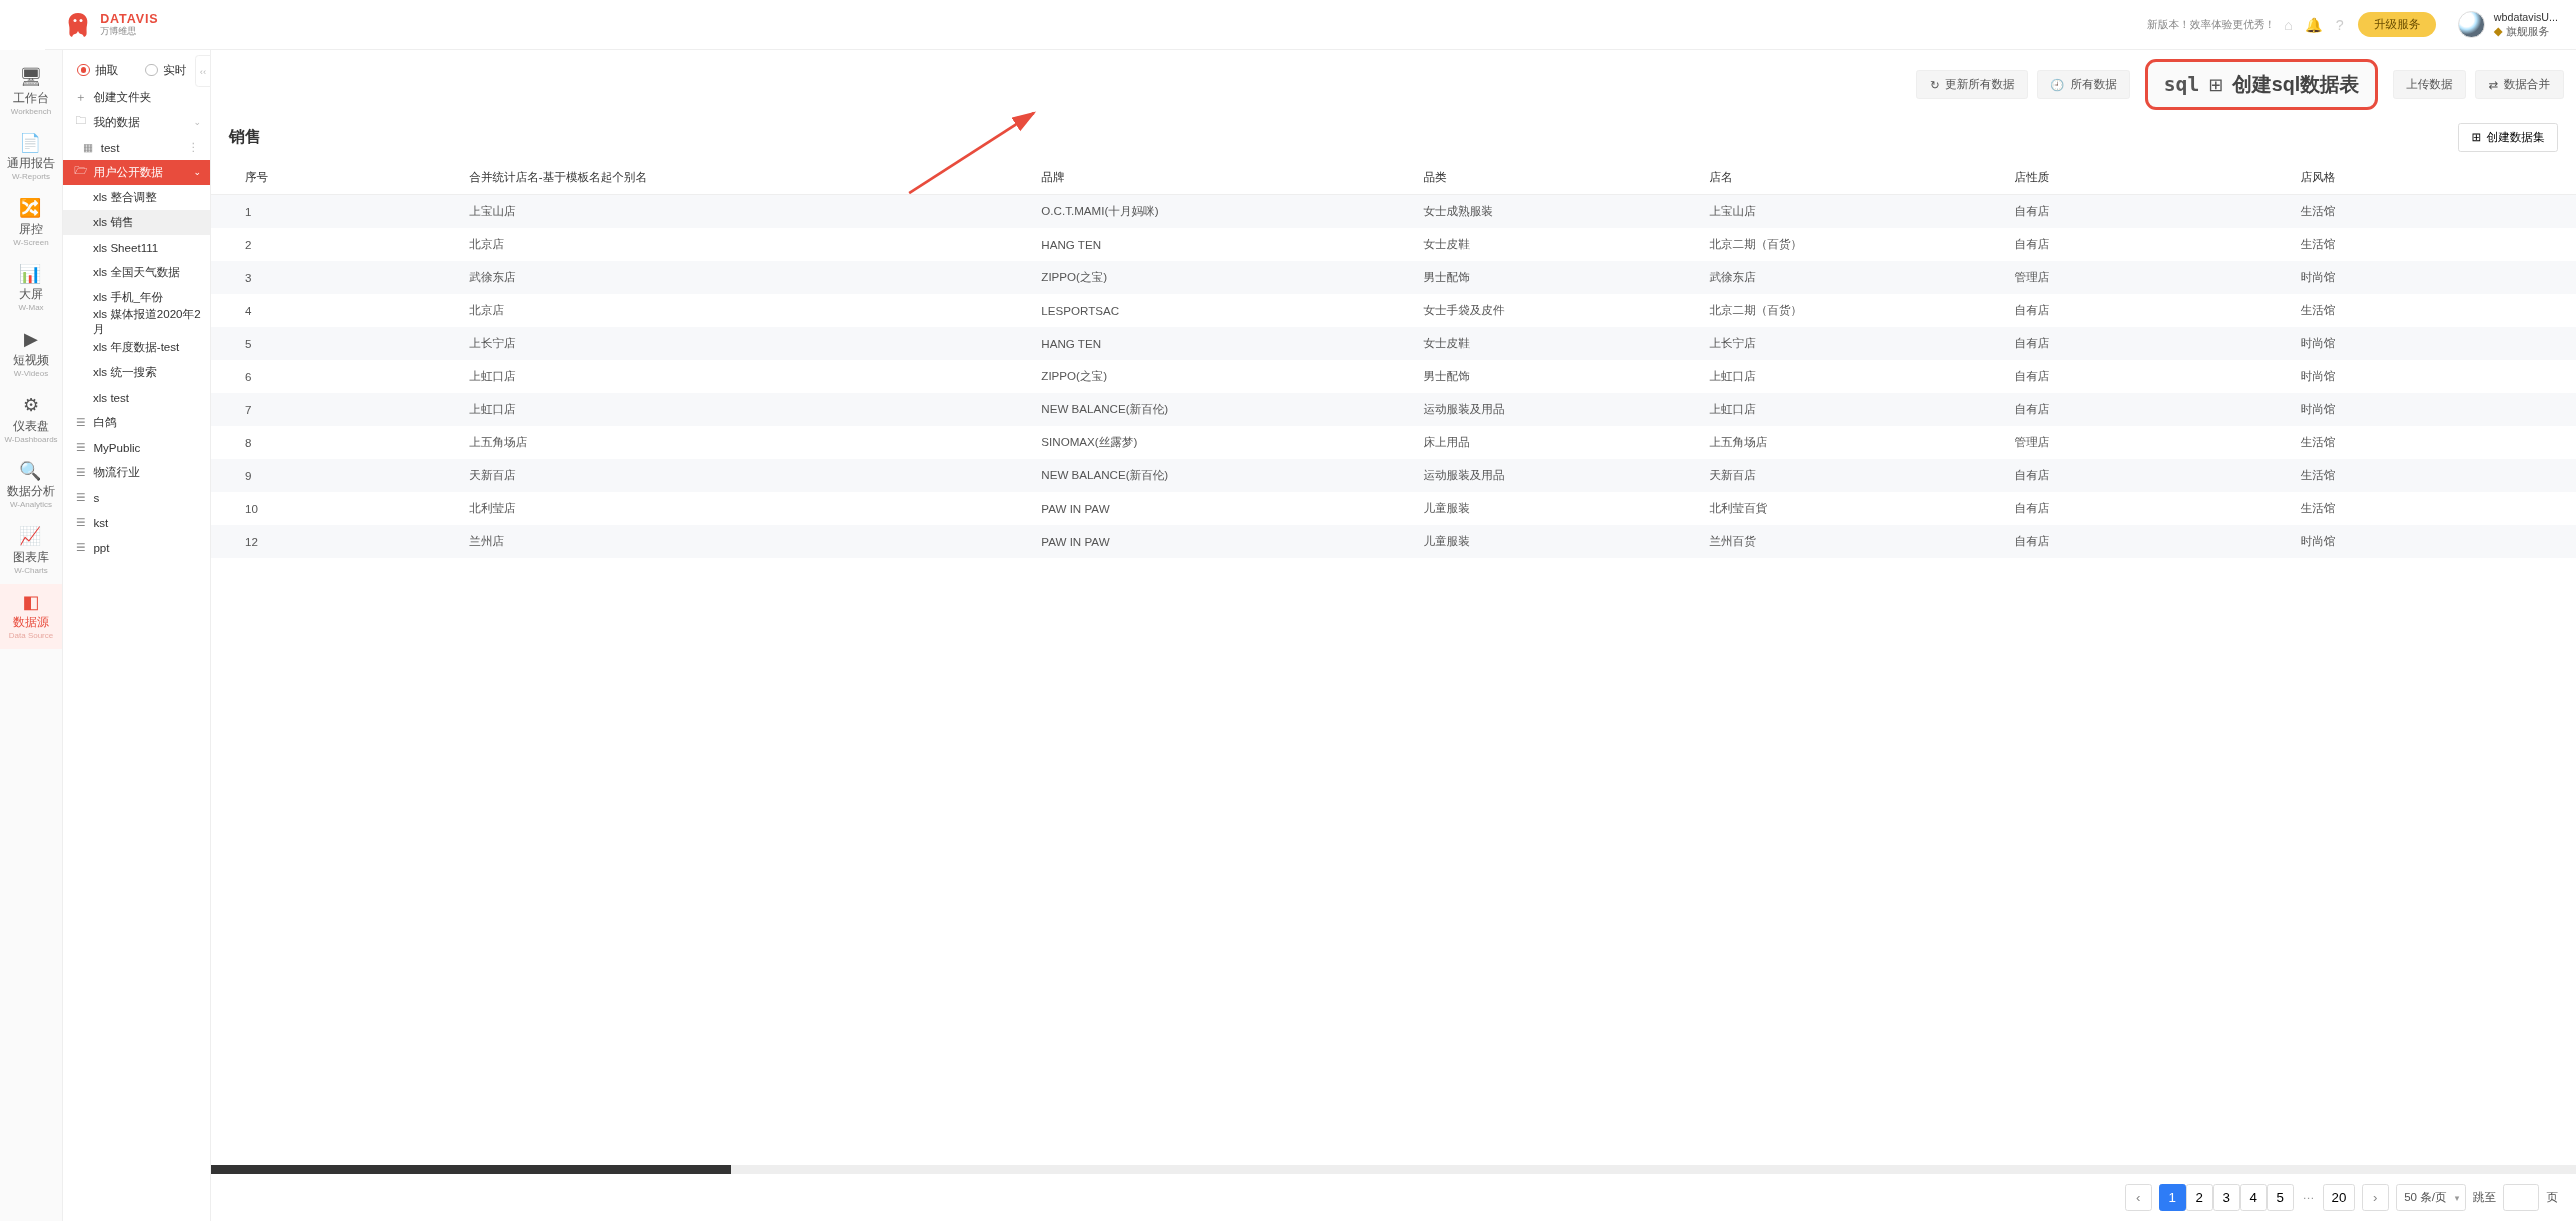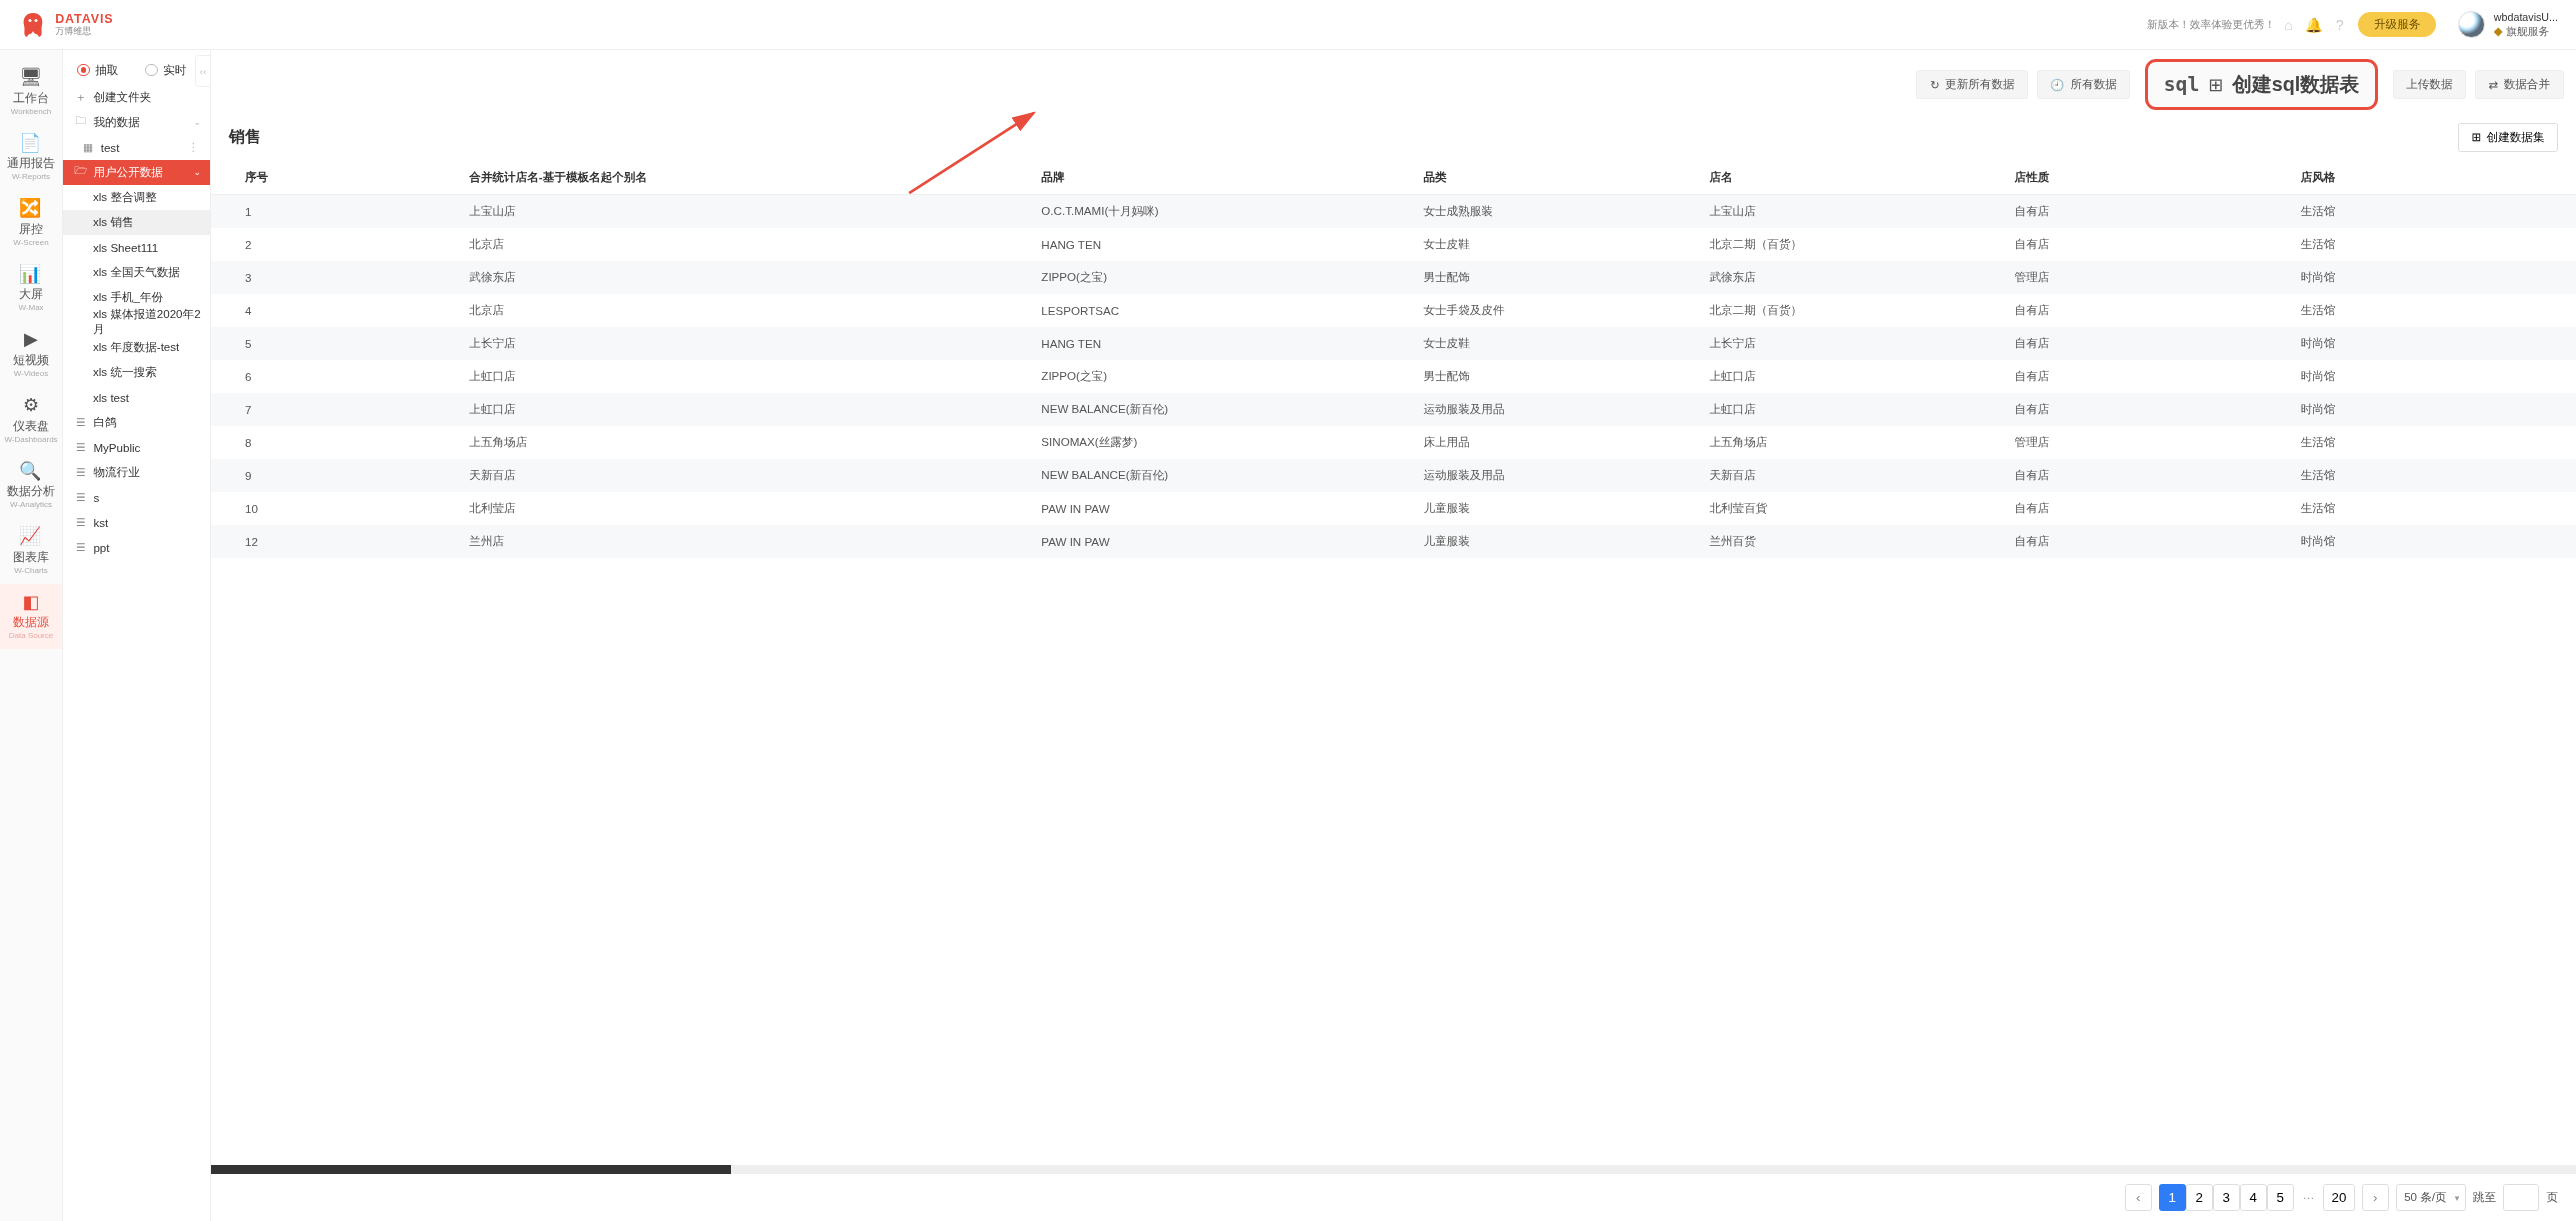--- a/index.html
+++ b/index.html
@@ -1,20 +1,20 @@
 <!DOCTYPE html>
 <html style="font-size:14.3px"><head>
 <meta charset="utf-8">
 <style>
 * { box-sizing: border-box; margin: 0; padding: 0; }
 body { font-family: -apple-system, "PingFang SC", "Microsoft YaHei", sans-serif; font-size: 11.6px; color: #333; background: #fff; width: 2576px; height: 1222px; transform-origin: top left; }
 .app { display: flex; flex-direction: column; height: 100%; }
 
 
-.topbar { height: 50px; display: flex; align-items: center; padding: 0 18px; border-bottom: 0.9px solid #eee; }
+.topbar { height: 50px; display: flex; align-items: center; padding: 0 18px; border-bottom: 0.9px solid #eee; margin-left: 45px; }
 .logo { display: flex; align-items: center; gap: 7.2px; }
 .logo-mark { width: 30px; height: 30px; position: relative; }
 .logo-text { display: flex; flex-direction: column; line-height: 1; }
 .logo-en { color: #e84c3d; font-weight: 700; letter-spacing: 0.9px; font-size: 12.5px; }
 .logo-cn { font-size: 9px; color: #888; margin-top: 1.8px; }
 .topbar-spacer { flex: 1; }
 .top-notice { color: #888; font-size: 10.7px; margin-right: 9px; }
 .top-icons { display: flex; gap: 12.5px; color: #ccc; font-size: 14.3px; margin-right: 14.3px; }
 .upgrade-btn { background: #f7c948; color: #6b4e00; border: none; border-radius: 14.3px; padding: 5.4px 16px; font-size: 11.6px; cursor: pointer; }
 .user { display: flex; align-items: center; gap: 9px; margin-left: 21.5px; }
@@ -71,21 +71,21 @@
 .create-ds-btn { margin-left: auto; background: #fff; border: 0.9px solid #ddd; border-radius: 2.7px; padding: 6.3px 12.5px; font-size: 11.6px; cursor: pointer; display: inline-flex; align-items: center; gap: 5.4px; }
 
 .tabs { display: flex; gap: 27px; padding: 0 18px; border-bottom: 0.9px solid #eee; }
 .tab { padding: 9px 1.8px; cursor: pointer; font-size: 12.5px; color: #333; position: relative; }
 .tab.active { color: #e84c3d; }
 .tab.active::after { content: ""; position: absolute; left: 0; right: 0; bottom: -0.9px; height: 1.8px; background: #e84c3d; }
 
 .table-wrap { flex: 1; overflow: auto; position: relative; }
 table { width: 100%; border-collapse: collapse; table-layout: fixed; }
 th, td { text-align: left; padding: 9px 10.7px; font-size: 11.6px; white-space: nowrap; overflow: hidden; text-overflow: ellipsis; }
-th { font-weight: 700; color: #333; border-bottom: 0.9px solid #eee; }
+th { font-weight: 400; color: #333; border-bottom: 0.9px solid #eee; }
 td { color: #555; }
 tbody tr:nth-child(odd) { background: #f7f8fa; }
 tbody tr:nth-child(even) { background: #fff; }
 th:first-child, td:first-child { padding-left: 34px; width: 116px; }
 
 .hscroll-track { height: 9px; background: #eee; position: relative; }
 .hscroll-thumb { position: absolute; left: 0; top: 0; height: 100%; width: 22%; background: #333; }
 
 .pager { display: flex; align-items: center; justify-content: flex-end; gap: 7.2px; padding: 10.7px 18px; font-size: 11.6px; color: #555; }
 .pg { min-width: 27px; height: 27px; border: 0.9px solid #ddd; border-radius: 2.7px; background: #fff; display: inline-flex; align-items: center; justify-content: center; cursor: pointer; padding: 0 7.2px; }

